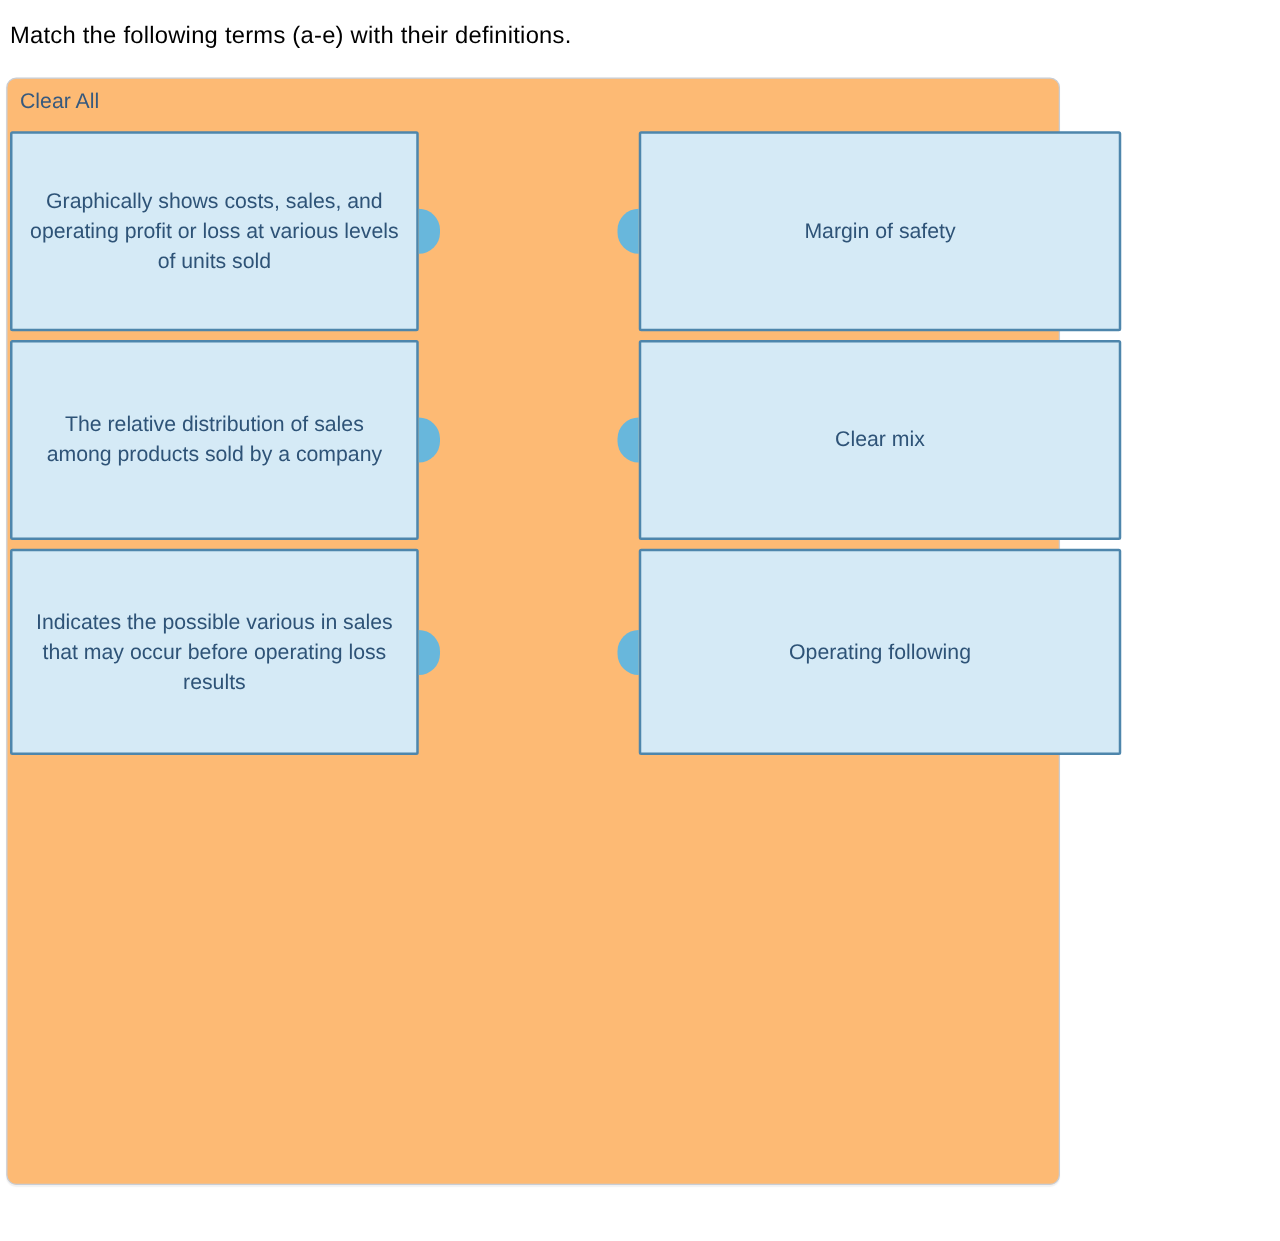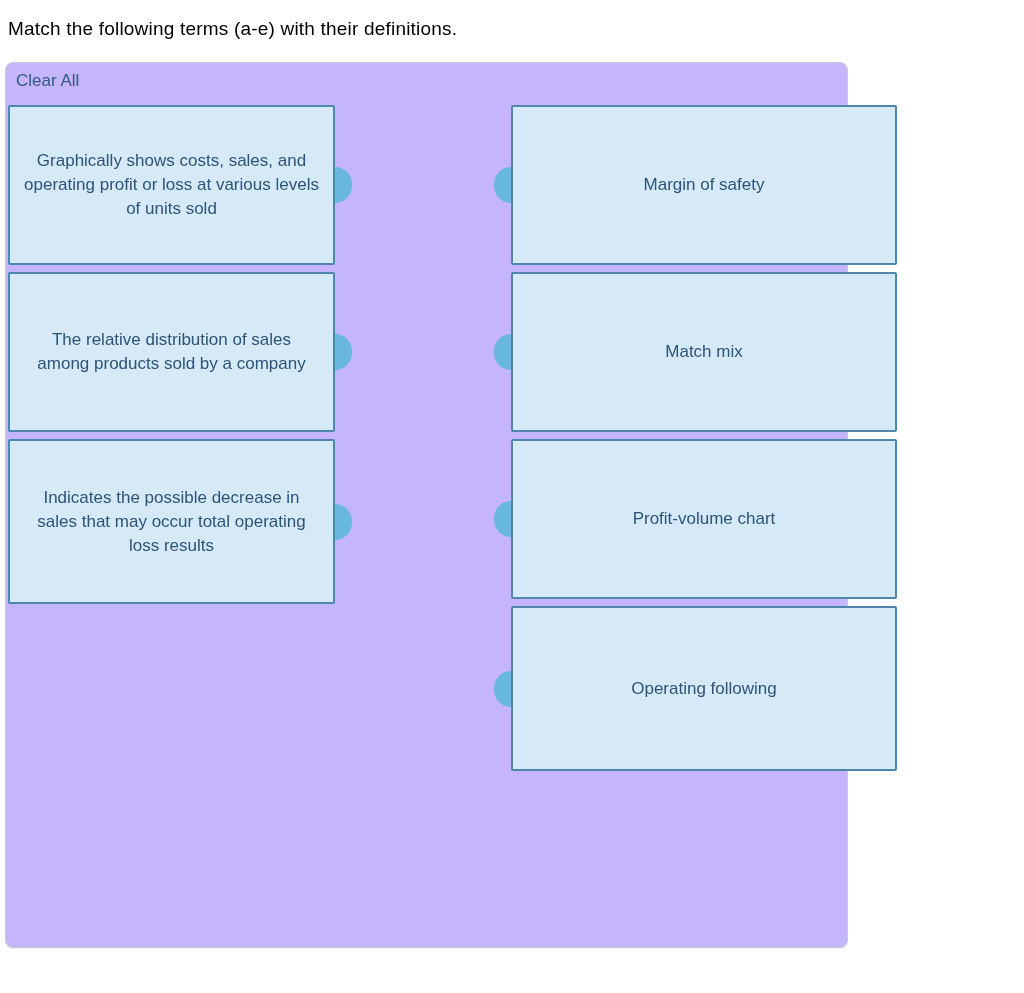--- a/index.html
+++ b/index.html
@@ -14,21 +14,21 @@
     position: absolute;
     left: 8px; top: 18px;
     font-size: 19px;
     color: #000000;
     letter-spacing: 0.2px;
   }
   .match-panel {
     position: absolute;
     left: 5px; top: 62px;
     width: 843px; height: 886px;
-    background: #c4b5fd;
+    background: #fdba74;
     border: 1px solid #c8cdd5;
     border-radius: 8px;
     box-shadow: 0 1px 1px rgba(0,0,0,0.06);
   }
   .clear-all {
     position: absolute;
     left: 10px; top: 8px;
     font-size: 17px;
     color: #36597e;
     cursor: pointer;
@@ -87,37 +87,33 @@
   <div class="col col-definitions">
     <div class="card">
       <span>Graphically shows costs, sales, and operating profit or loss at various levels of units sold</span>
       <span class="knob knob-right"></span>
     </div>
     <div class="card">
       <span>The relative distribution of sales among products sold by a company</span>
       <span class="knob knob-right"></span>
     </div>
     <div class="card">
-      <span>Indicates the possible decrease in sales that may occur total operating loss results</span>
+      <span>Indicates the possible various in sales that may occur before operating loss results</span>
       <span class="knob knob-right"></span>
     </div>
   </div>
 
   <div class="col col-terms">
     <div class="card">
       <span class="knob knob-left"></span>
       <span>Margin of safety</span>
     </div>
     <div class="card">
       <span class="knob knob-left"></span>
-      <span>Match mix</span>
-    </div>
-    <div class="card">
-      <span class="knob knob-left"></span>
-      <span>Profit-volume chart</span>
+      <span>Clear mix</span>
     </div>
     <div class="card">
       <span class="knob knob-left"></span>
       <span>Operating following</span>
     </div>
   </div>
 
 </div>
 
 </body></html>

